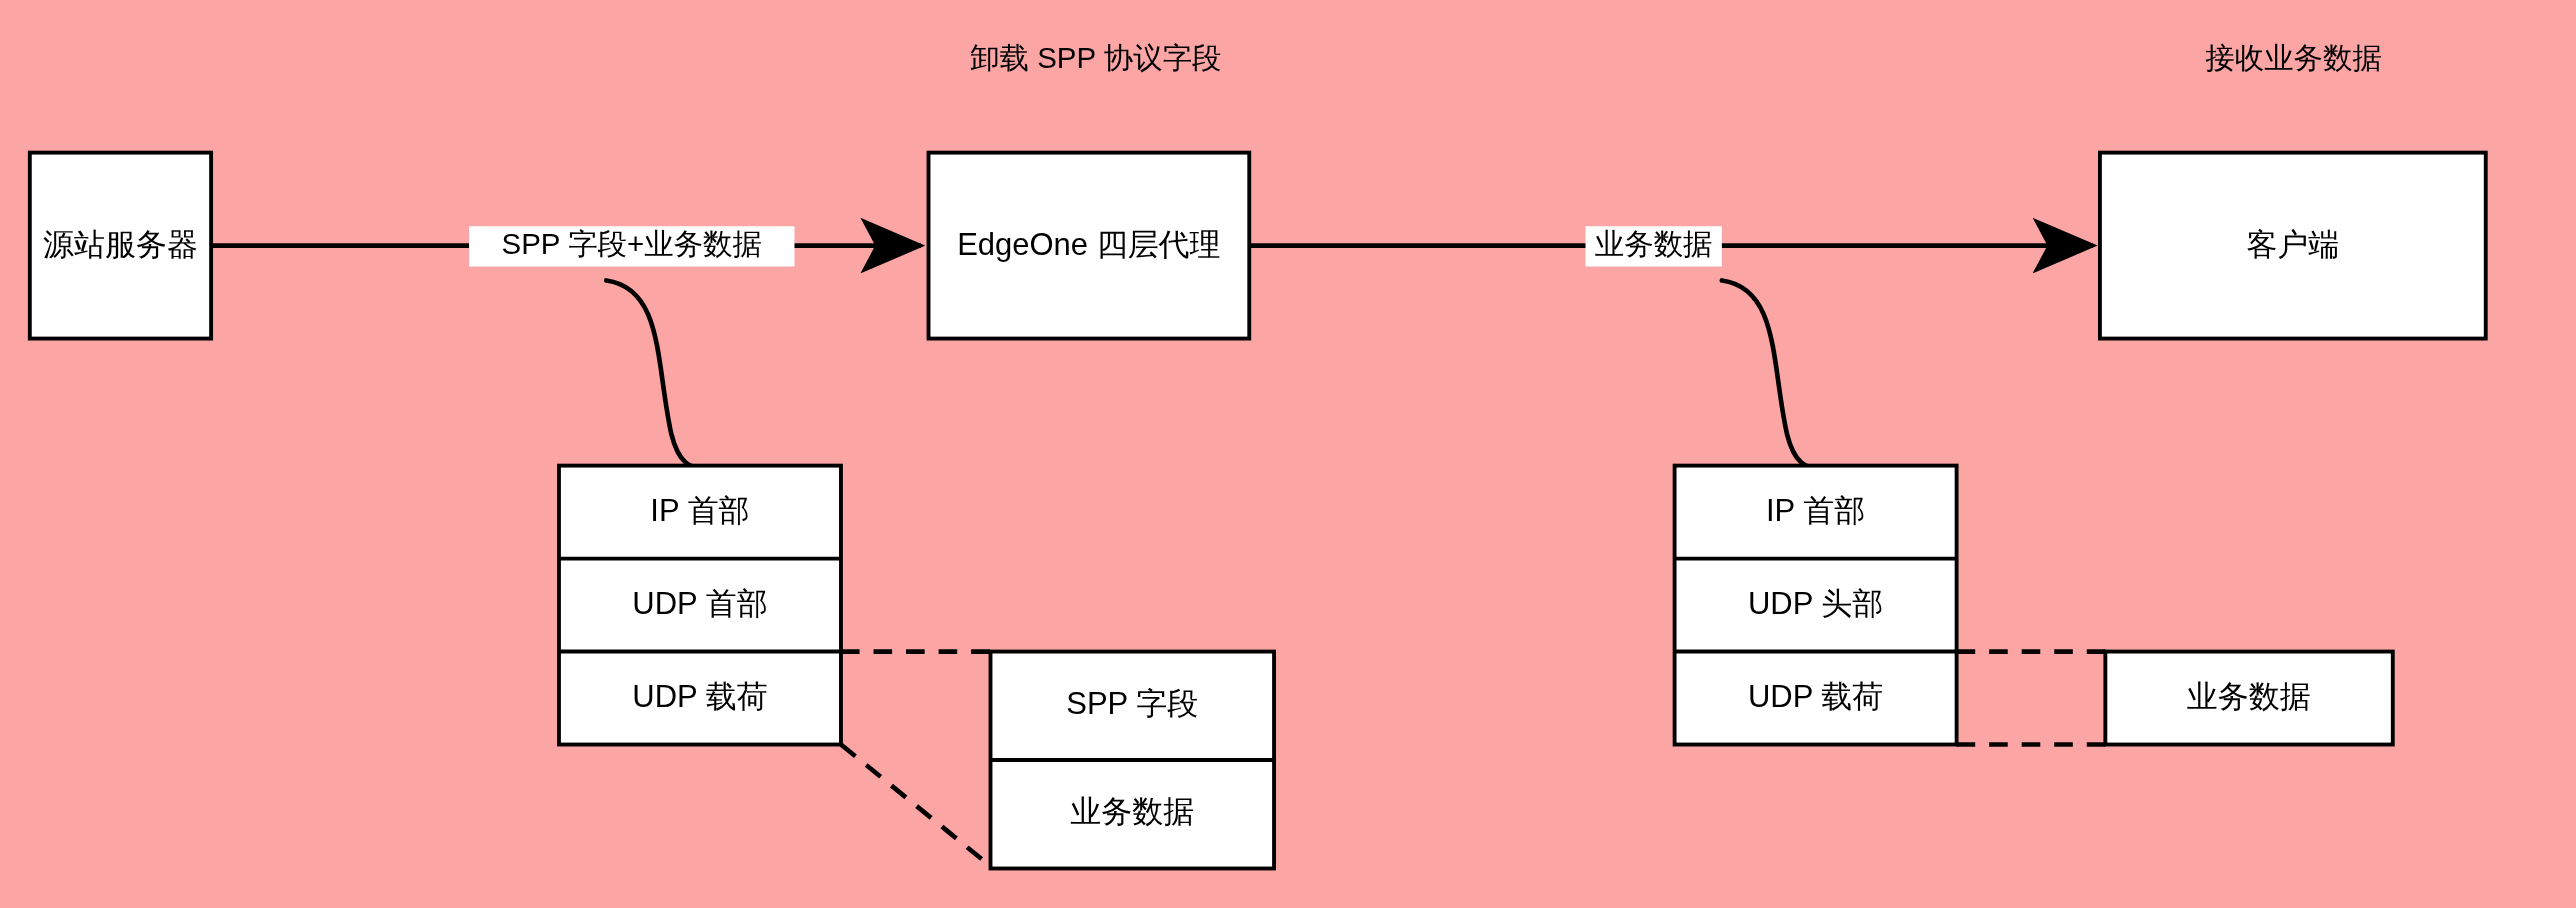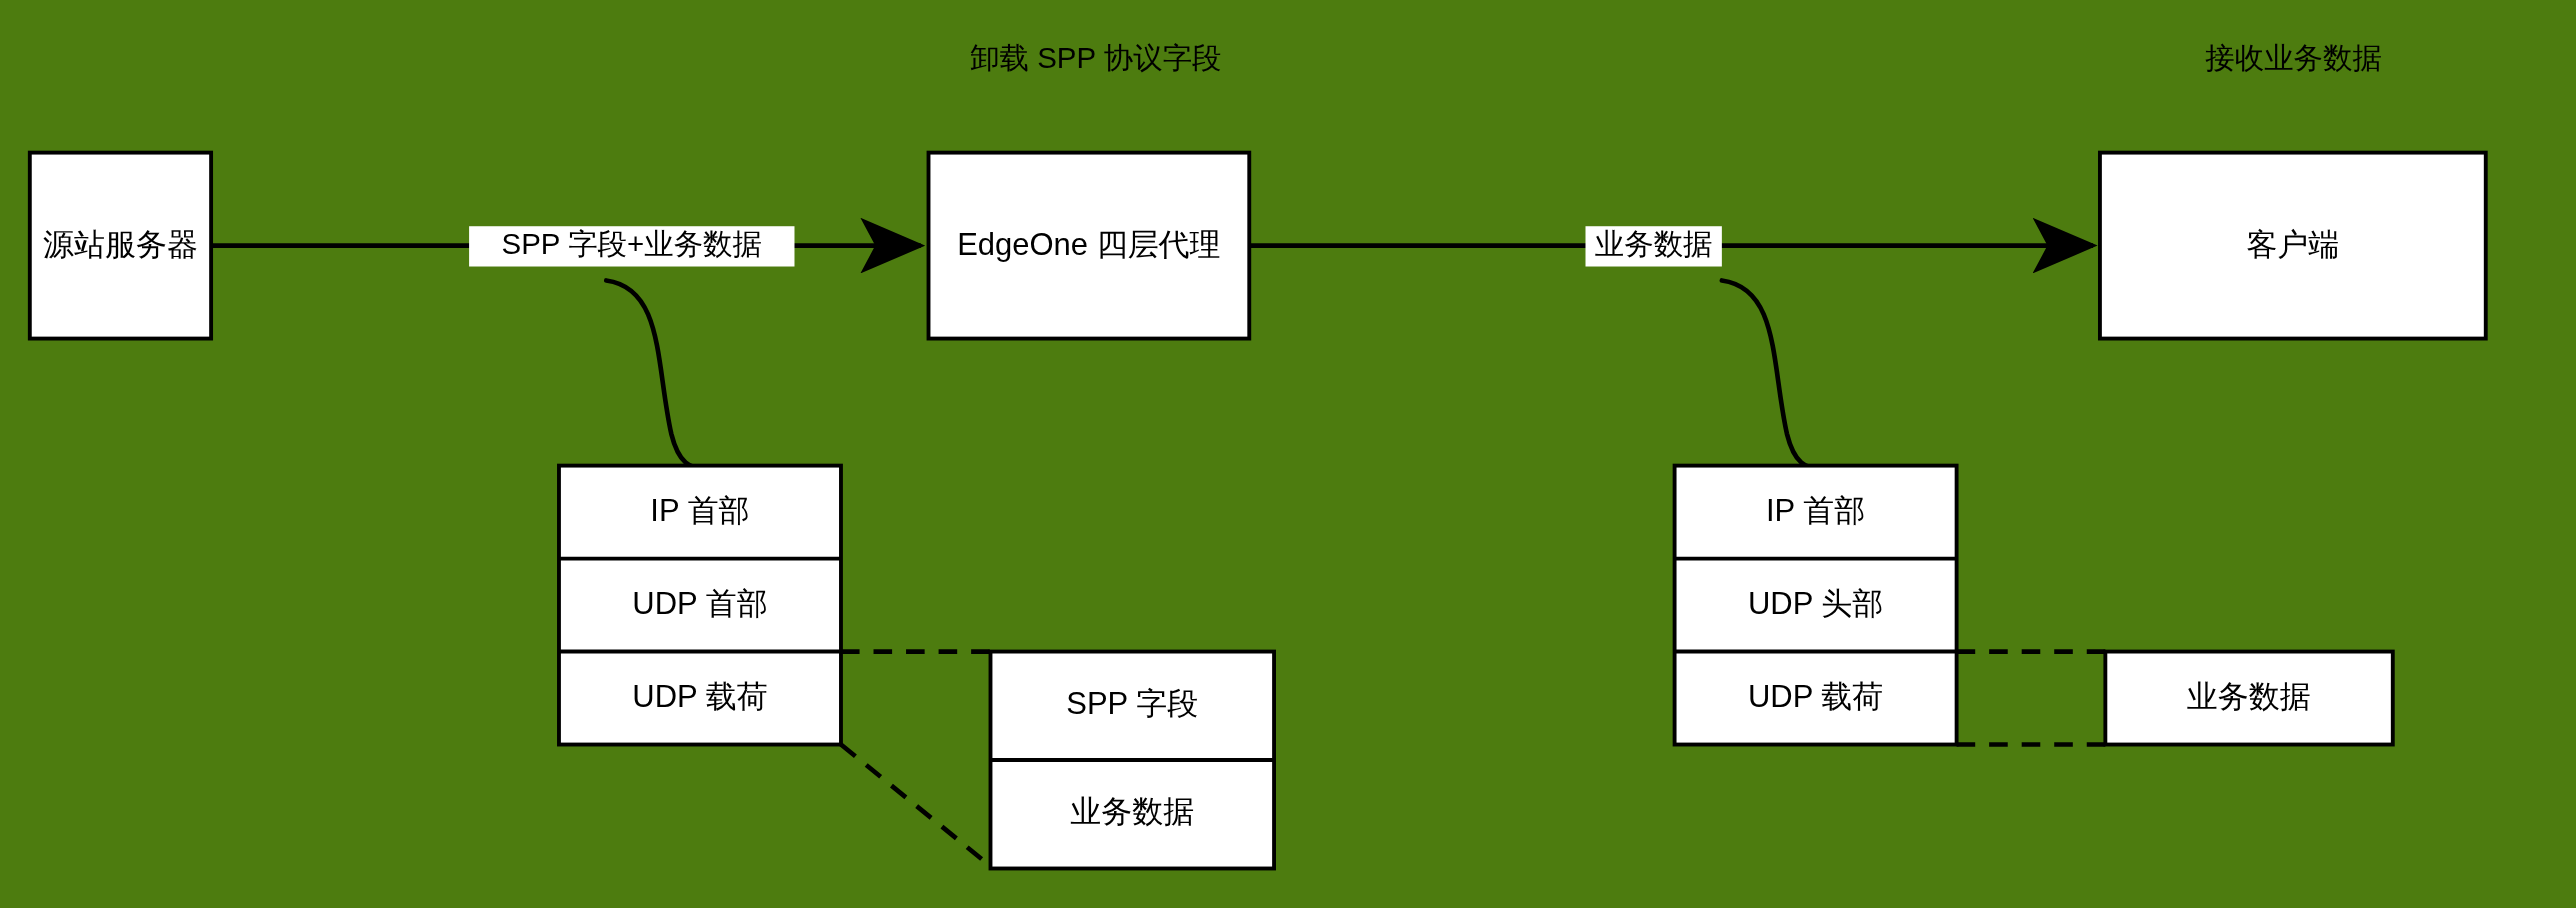--- a/index.html
+++ b/index.html
@@ -7,21 +7,21 @@
     padding: 0;
     background: #ffffff;
   }
   body {
     font-family: "Liberation Sans", "DejaVu Sans", sans-serif;
   }
   #diagram-root {
     position: relative;
     width: 2576px;
     height: 908px;
-    background: #4d7c0f;
+    background: #fca5a5;
     overflow: hidden;
   }
   svg.diagram-canvas {
     position: absolute;
     left: 0;
     top: 0;
     width: 2576px;
     height: 908px;
     display: block;
   }

